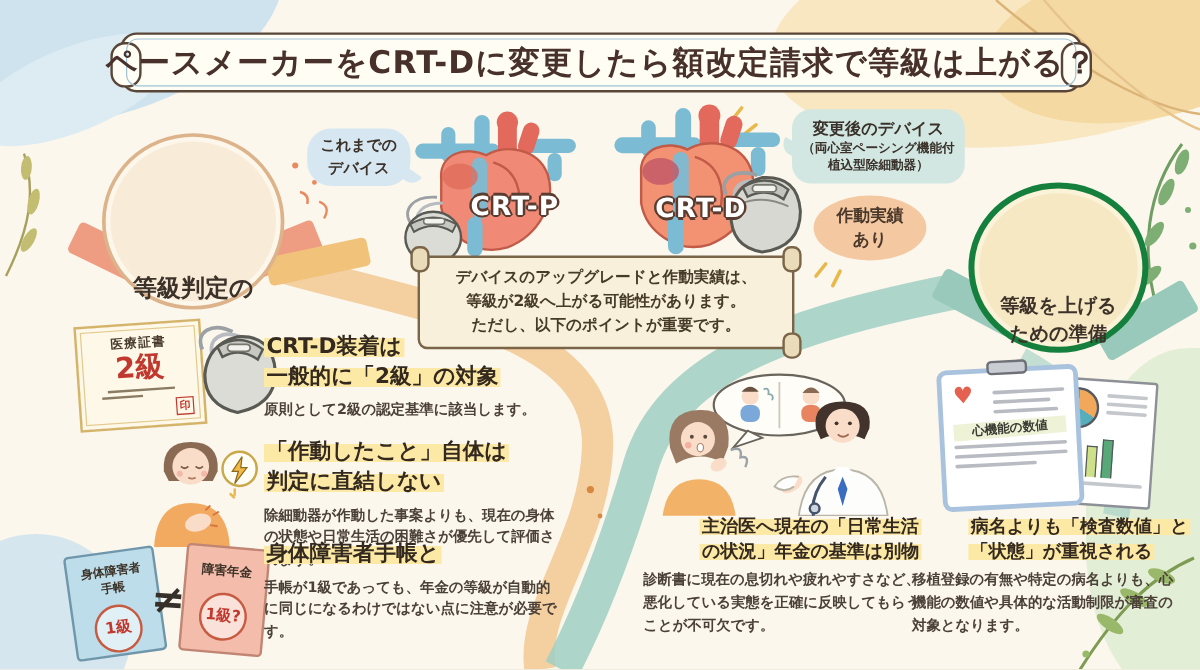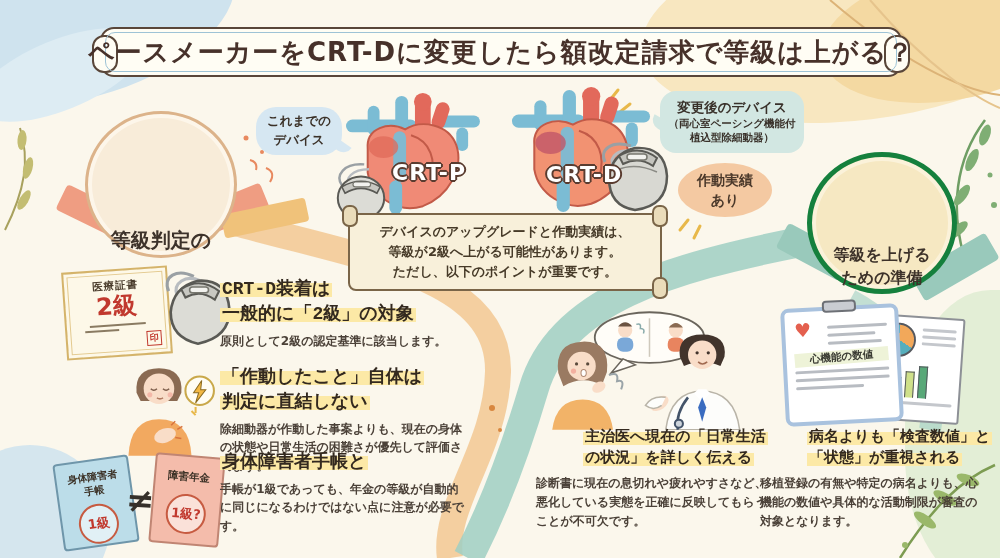--- a/index.html
+++ b/index.html
@@ -67,21 +67,21 @@
   .scroll-banner {
     left:348px; top:213px; width:314px; height:78px; z-index:4;
     background:#f8f0da; border:2px solid #7a6548; border-radius:8px;
     display:flex; flex-direction:column; align-items:center; justify-content:center;
     font-size:13px; font-weight:700; line-height:1.55; color:#463a28; 
   }
   .scroll-roll { position:absolute; width:16px; height:22px; background:#eadcba; border:2px solid #7a6548; border-radius:7px; }
   .roll-tl { left:-8px; top:-10px; } .roll-tr { right:-8px; top:-10px; } .roll-br { right:-8px; bottom:-10px; }
 
   
-  .pt-heading { font-size:18px; font-weight:800; color:#33291f; line-height:1.38; white-space:nowrap;font-family:Liberation Mono, monospace; }
+  .pt-heading { font-size:18px; font-weight:800; color:#33291f; line-height:1.38; white-space:nowrap; }
   .pt-heading .hl { background:linear-gradient(transparent 18%, #fce9a6 18% 92%, transparent 92%); padding:0 2px; }
   .pt-body { font-size:12px; font-weight:600; color:#4b4138; line-height:1.55; margin-top:5px; }
   .pt-heading.small { font-size:15px;margin-left:47px; }
 
   
   .certificate {
     left:64px; top:269px; width:106px; height:88px; z-index:3;
     background:#fdf8e8; border:2px solid #d4b36a; box-shadow:inset 0 0 0 3px #fdf8e8, inset 0 0 0 4px #e3c98e;
     transform:rotate(-4deg); text-align:center; padding-top:8px;
   }
@@ -367,21 +367,21 @@
     <path d="M156 82 l8 8 l8 -8 l-4 -4 h-8 Z" fill="#fff"></path>
     <polygon points="164,86 160,96 164,110 168,96" fill="#3a6cc0"></polygon>
     <path d="M150 86 C142 96 138 106 140 118" stroke="#44546a" stroke-width="2.5" fill="none"></path>
     <circle cx="141" cy="112" r="4" fill="#cdd4dc" stroke="#44546a" stroke-width="2"></circle>
     <ellipse cx="122" cy="92" rx="10" ry="6" fill="#f9ddc8" transform="rotate(-35 122 92)"></ellipse>
     <path d="M128 86 q-14 -2 -20 8 q8 6 16 0" fill="#fdfdfb" stroke="#b9b4a8" stroke-width="1.5"></path>
   </svg>
   <div class="abs" style="left:536px;top:428px;z-index:3">
     <div class="pt-heading small">
       <span class="hl">主治医へ現在の「日常生活</span><br>
-      <span class="hl">の状況」を詳しく伝える</span>
+      <span class="hl">の状況」年金の基準は別物</span>
     </div>
     <div class="pt-body" style="width:232px">診断書に現在の息切れや疲れやすさなど、悪化している実態を正確に反映してもらうことが不可欠です。</div>
   </div>
 
   <div class="abs sheet2">
     <div style="display:flex;gap:6px;align-items:flex-start">
       <div class="pie"></div>
       <div style="flex:1">
         <div class="sheet-ln"></div>
         <div class="sheet-ln"></div>

